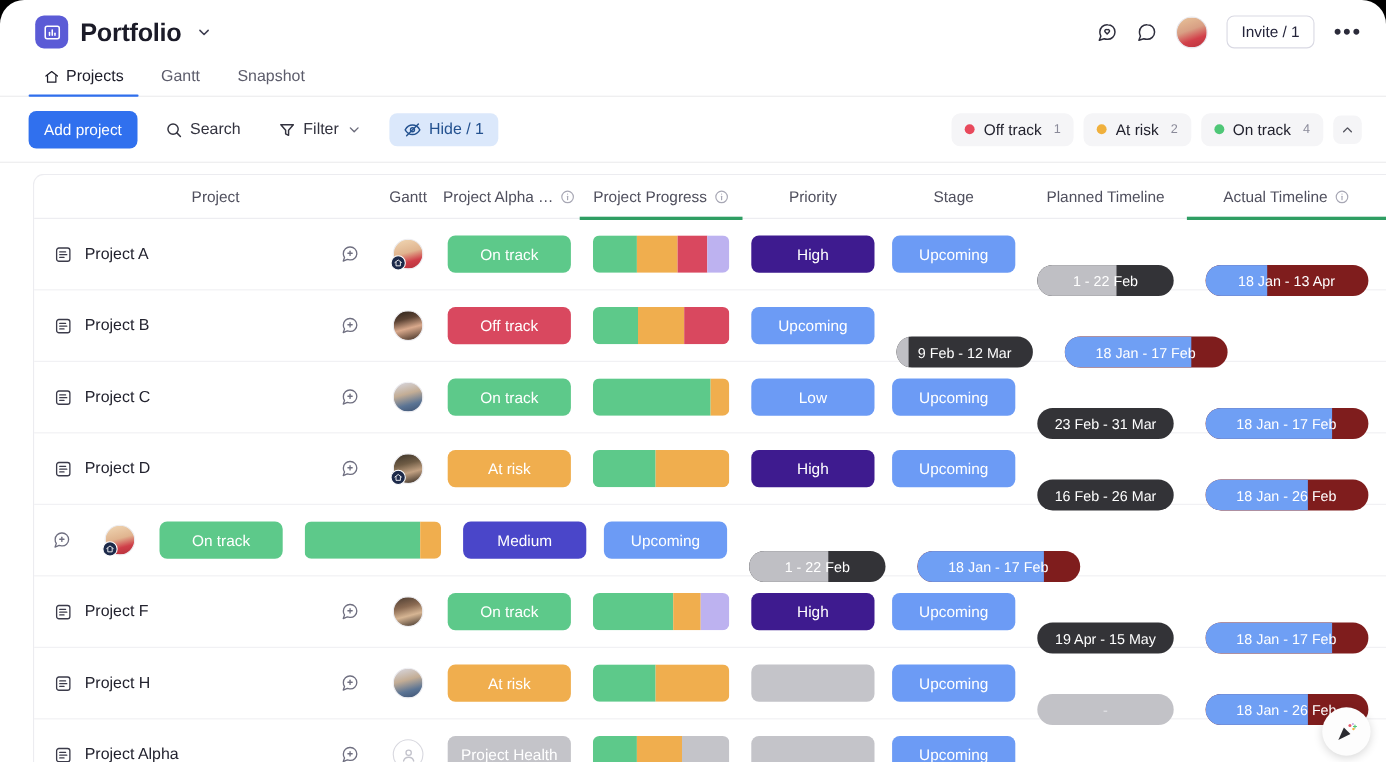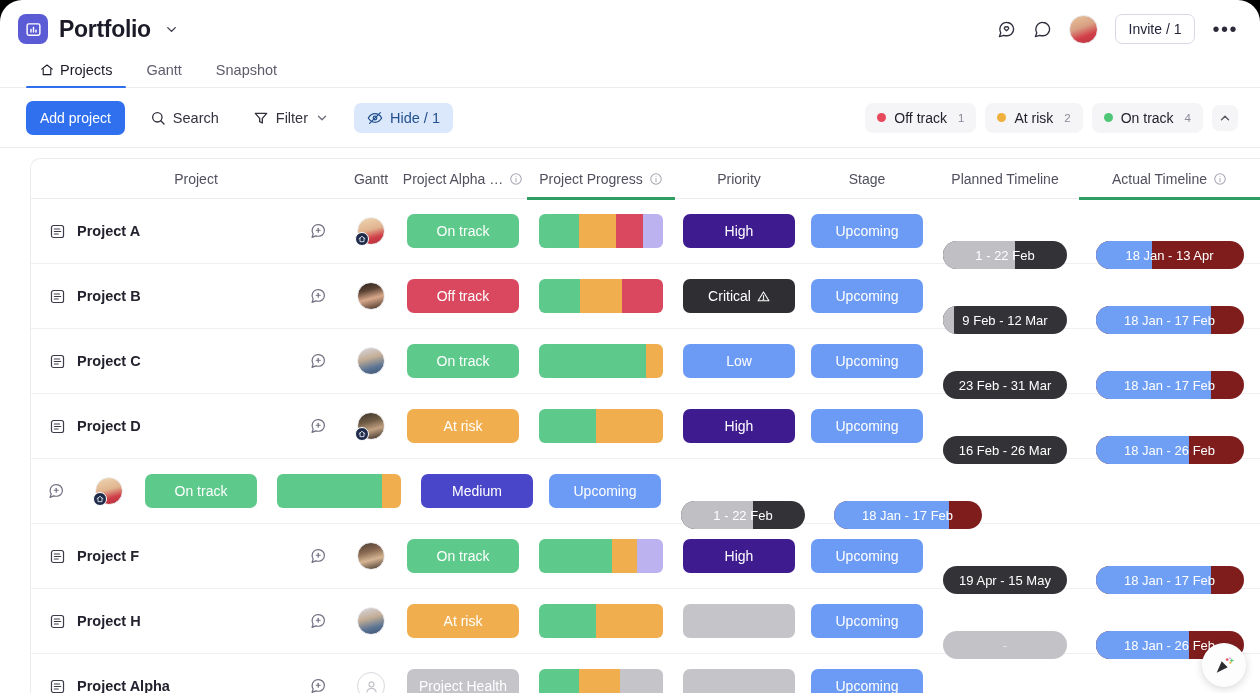--- a/index.html
+++ b/index.html
@@ -15,21 +15,21 @@
     background: #ffffff;
     border-top-left-radius: 22px;
     border-top-right-radius: 22px;
     overflow: hidden;
   }
 
   
   .topbar {
     height: 58px;
     display: flex; align-items: center;
-    padding: 0 22px 0 18px;
+    padding: 0 22px 0 32px;
   }
   .brand { display: flex; align-items: center; gap: 11px; }
   .brand-icon {
     width: 30px; height: 30px; border-radius: 8px;
     background: #5B5BD6;
     display: flex; align-items: center; justify-content: center;
   }
   .brand-title {
     font-size: 23px; font-weight: 700; color: #1b1b28;
     letter-spacing: -0.3px;
@@ -129,21 +129,21 @@
   .c-name   { width: 262px; justify-content: flex-start; padding-left: 18px; gap: 11px; }
   .c-cmt    { width: 50px; }
   .c-owner  { width: 56px; }
   .c-health { width: 128px; }
   .c-prog   { width: 148px; }
   .c-prio   { width: 128px; }
   .c-stage  { width: 128px; }
   .c-plan   { width: 148px; }
   .c-act    { width: 181px; }
 
-  .proj-name { font-size: 14.5px; color: #23232f; font-weight: bold; }
+  .proj-name { font-size: 14.5px; color: #23232f; }
   .doc-icon { color: #3b3b4a; display: flex; }
   .cmt-icon { color: #6f6f80; cursor: pointer; display: flex; }
 
   .avatar {
     width: 28px; height: 28px; border-radius: 50%;
     position: relative; border: 1px solid #ededf1;
   }
   .avatar .badge {
     position: absolute; left: -3px; bottom: -2px;
     width: 14px; height: 14px; border-radius: 50%;
@@ -460,32 +460,20 @@
                 <span>Off track</span>
               </div>
             </div>
             <div class="td c-prog">
               <div class="progress">
                 <span style="width: 33%; background: rgb(93, 201, 138);"></span>
                 <span style="width: 34%; background: rgb(240, 174, 78);"></span>
                 <span style="width: 33%; background: rgb(217, 72, 95);"></span>
               </div>
             </div>
-            <div class="td c-prio">
-              <div class="badge-pill" style="background:#2F2F33">
-                <span>Critical</span>
-                <span style="display:flex">
-                  <svg width="13" height="13" viewBox="0 0 24 24" fill="none" stroke="#fff" stroke-width="1.9" stroke-linecap="round" stroke-linejoin="round">
-                    <path d="M12 3.5 22 20H2z"></path>
-                    <line x1="12" y1="10" x2="12" y2="14"></line>
-                    <circle cx="12" cy="17" r=".7" fill="#fff"></circle>
-                  </svg>
-                </span>
-              </div>
-            </div>
             <div class="td c-stage">
               <div class="badge-pill" style="background:#6C9BF5">
                 <span>Upcoming</span>
               </div>
             </div>
             <div class="td c-plan">
               <div class="timeline tl-plan">
                 <span class="fill" style="width:9%"></span>
                 <span class="lbl">9 Feb - 12 Mar</span>
               </div>

